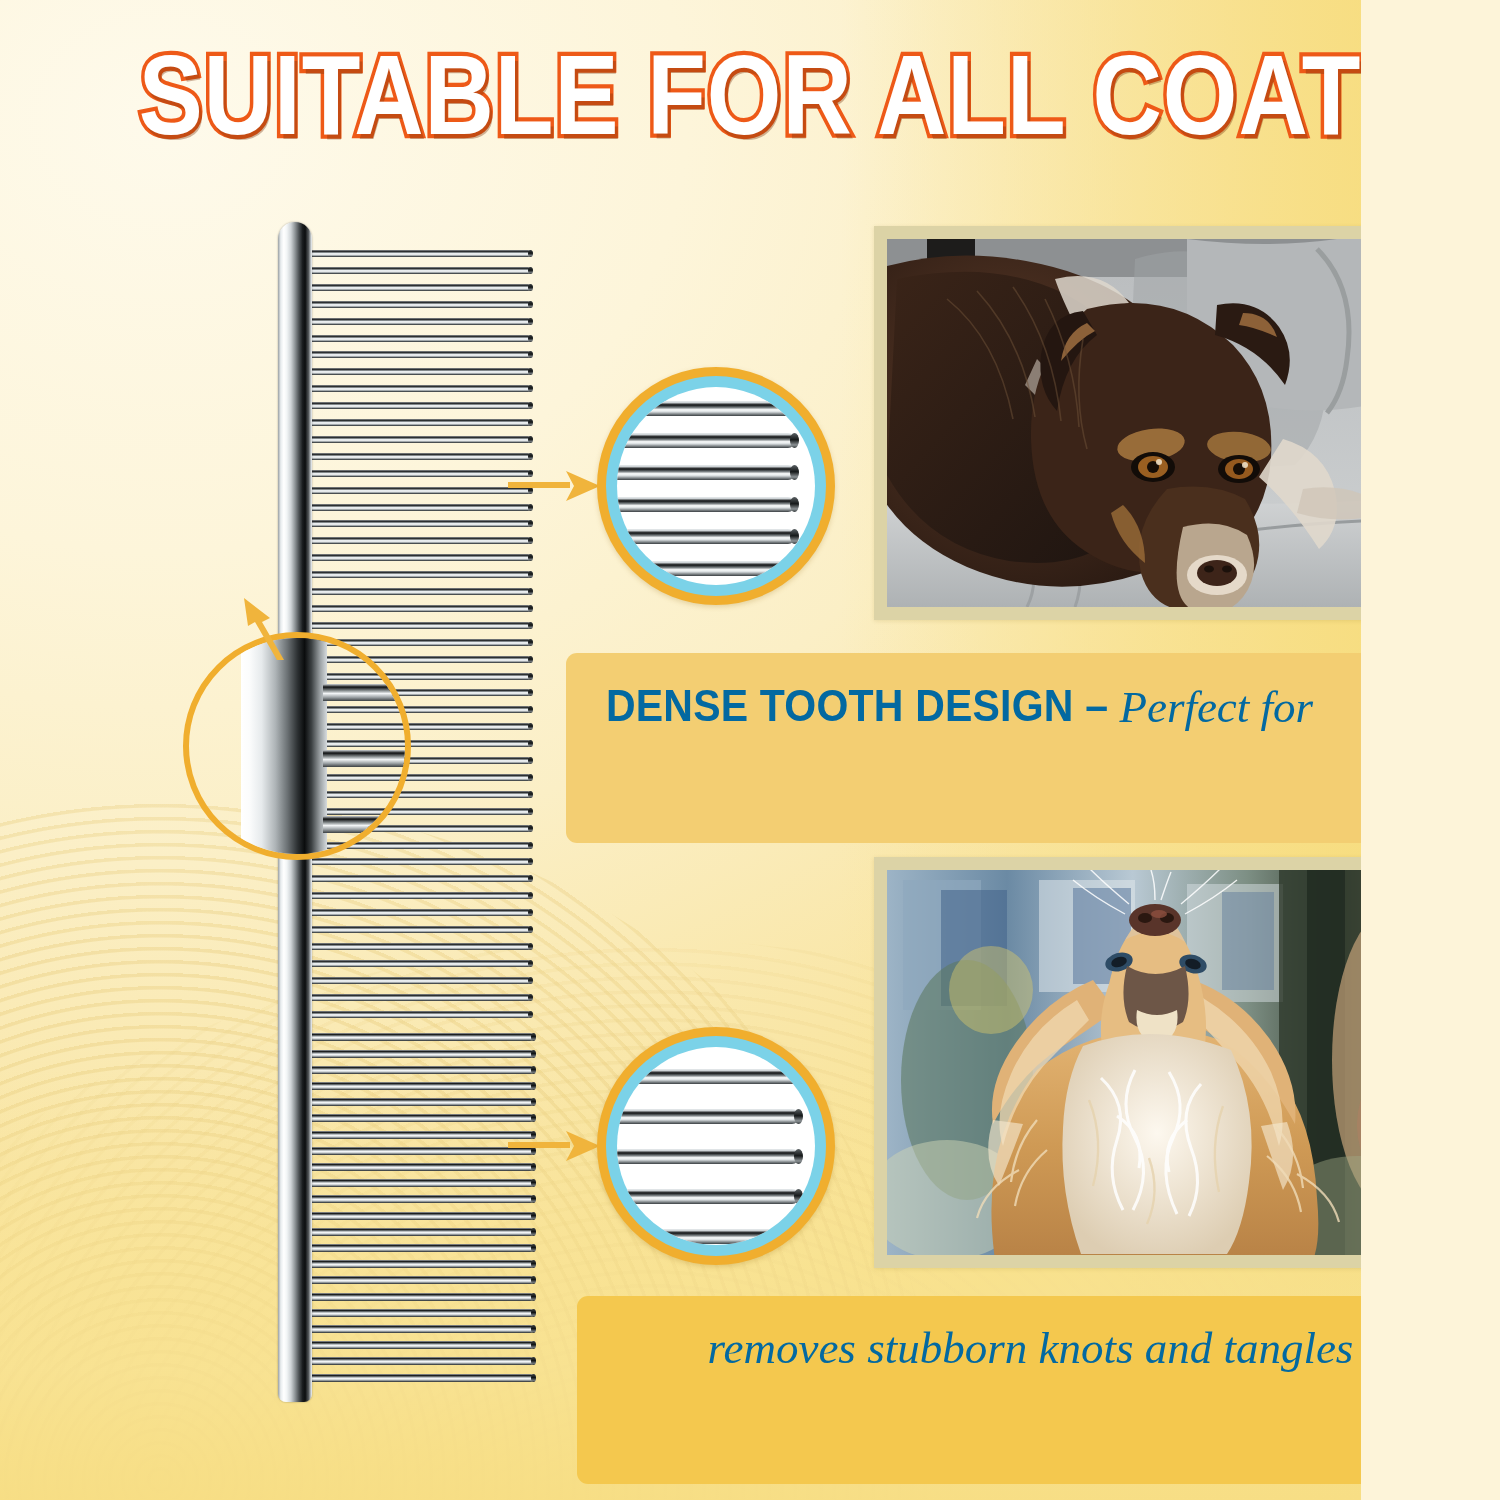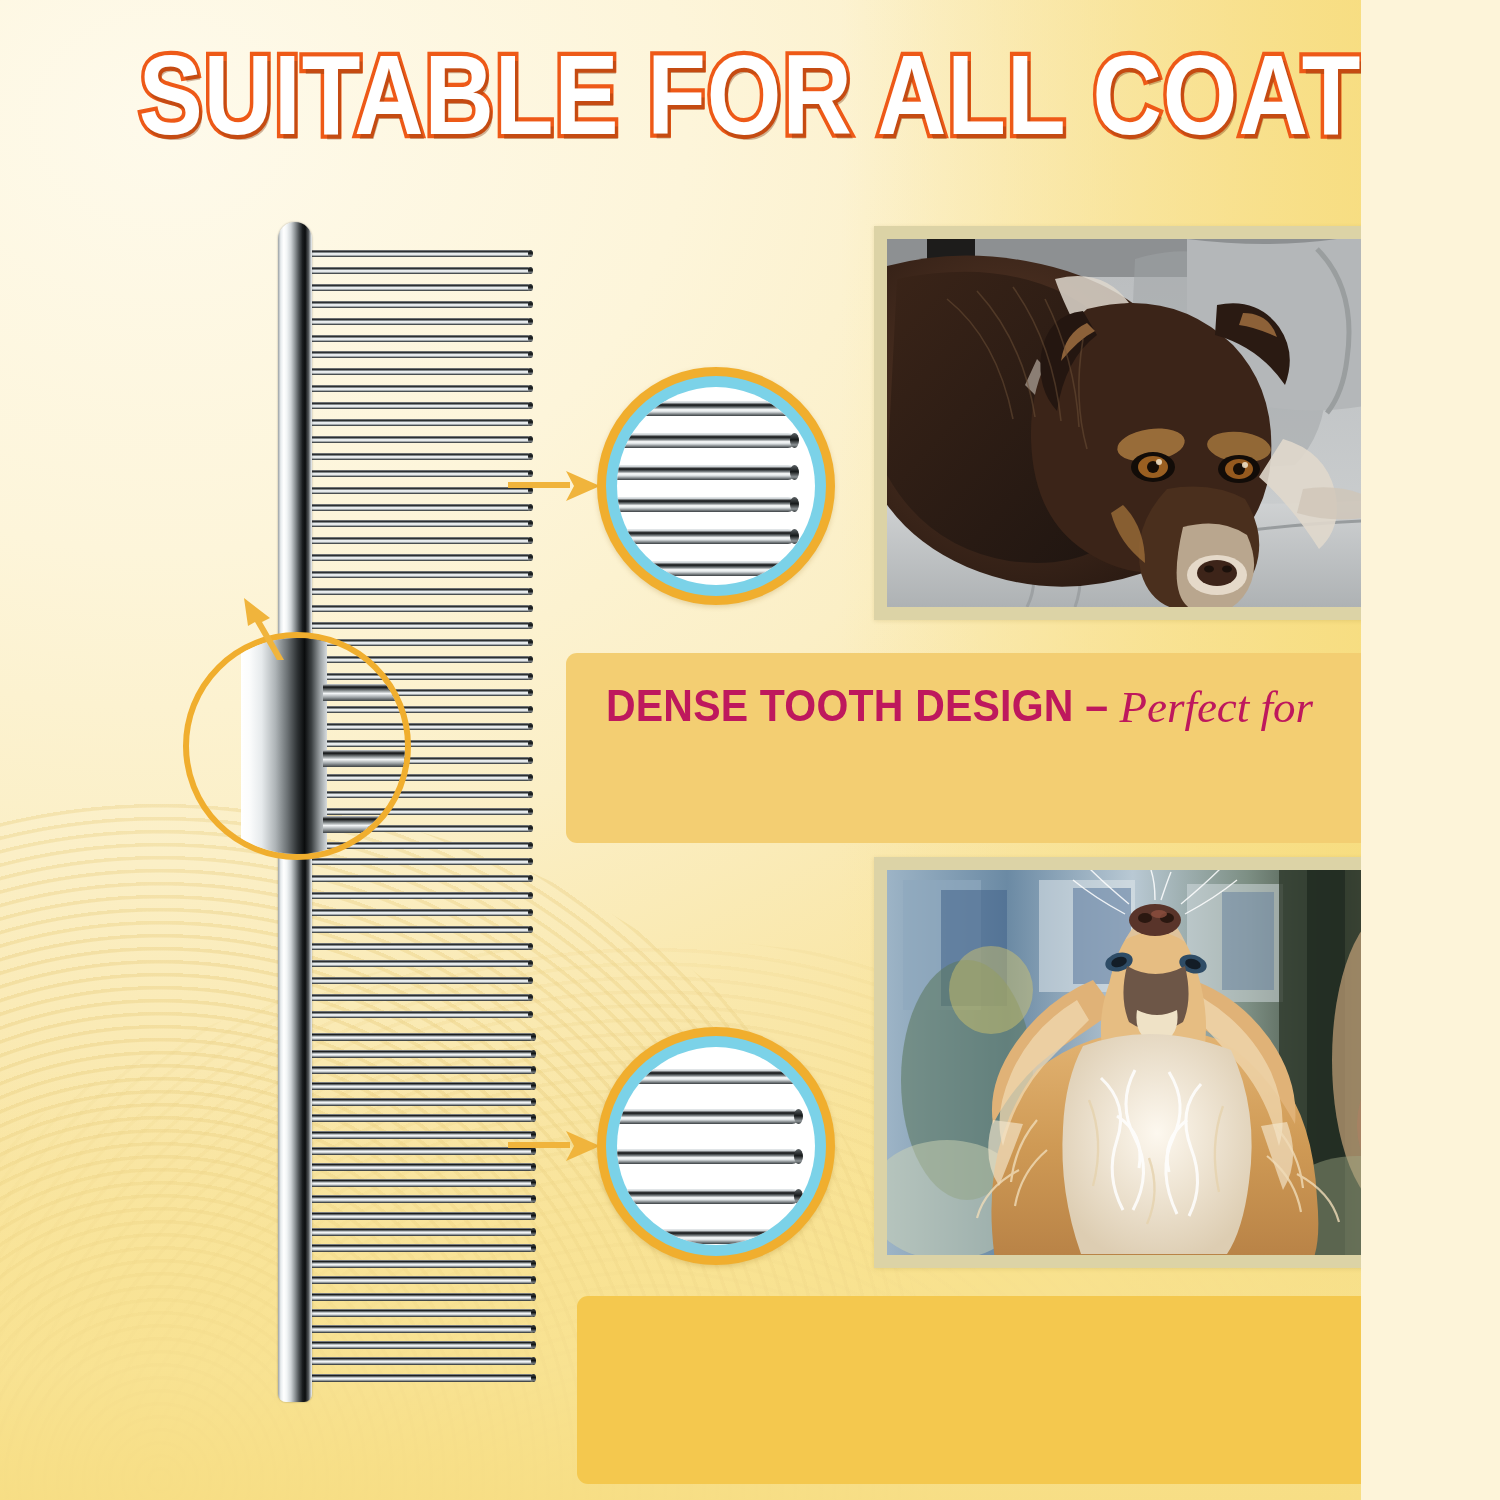--- a/index.html
+++ b/index.html
@@ -161,21 +161,21 @@
   }
   #photo1{left:874px;top:226px;width:565px;height:394px;}
   #photo2{left:874px;top:857px;width:572px;height:411px;}
   .photo-inner{position:relative;width:100%;height:100%;overflow:hidden;}
 
   
   .caption{
     position:absolute;border-radius:11px;z-index:5;
     box-sizing:border-box;
     padding:28px 34px 26px 40px;
-    color:#be185d;
+    color:#0369a1;
   }
   #cap1{left:566px;top:653px;width:873px;height:190px;background:#F3CE72;}
   #cap2{left:577px;top:1296px;width:907px;height:188px;background:#F4C84E;}
   .cap-line{white-space:nowrap;}
   .cap-bold{
     font-family:"Liberation Sans",sans-serif;
     font-weight:700;font-size:41px;letter-spacing:.2px;
     transform:scaleY(1.08);display:inline-block;transform-origin:left bottom;
   }
   .cap-ital{
@@ -503,15 +503,18 @@
     </div>
   </div>
 
   <div class="caption" id="cap1">
     <div class="cap-line l1">
       <span class="cap-bold">DENSE TOOTH DESIGN –</span><span class="cap-ital"> Perfect for</span>
     </div>
   </div>
 
   <div class="caption" id="cap2">
+    <div class="cap-line l2">
+      <span class="cap-ital">removes stubborn knots and tangles</span>
+    </div>
   </div>
 
 </div>
 
 </body></html>

